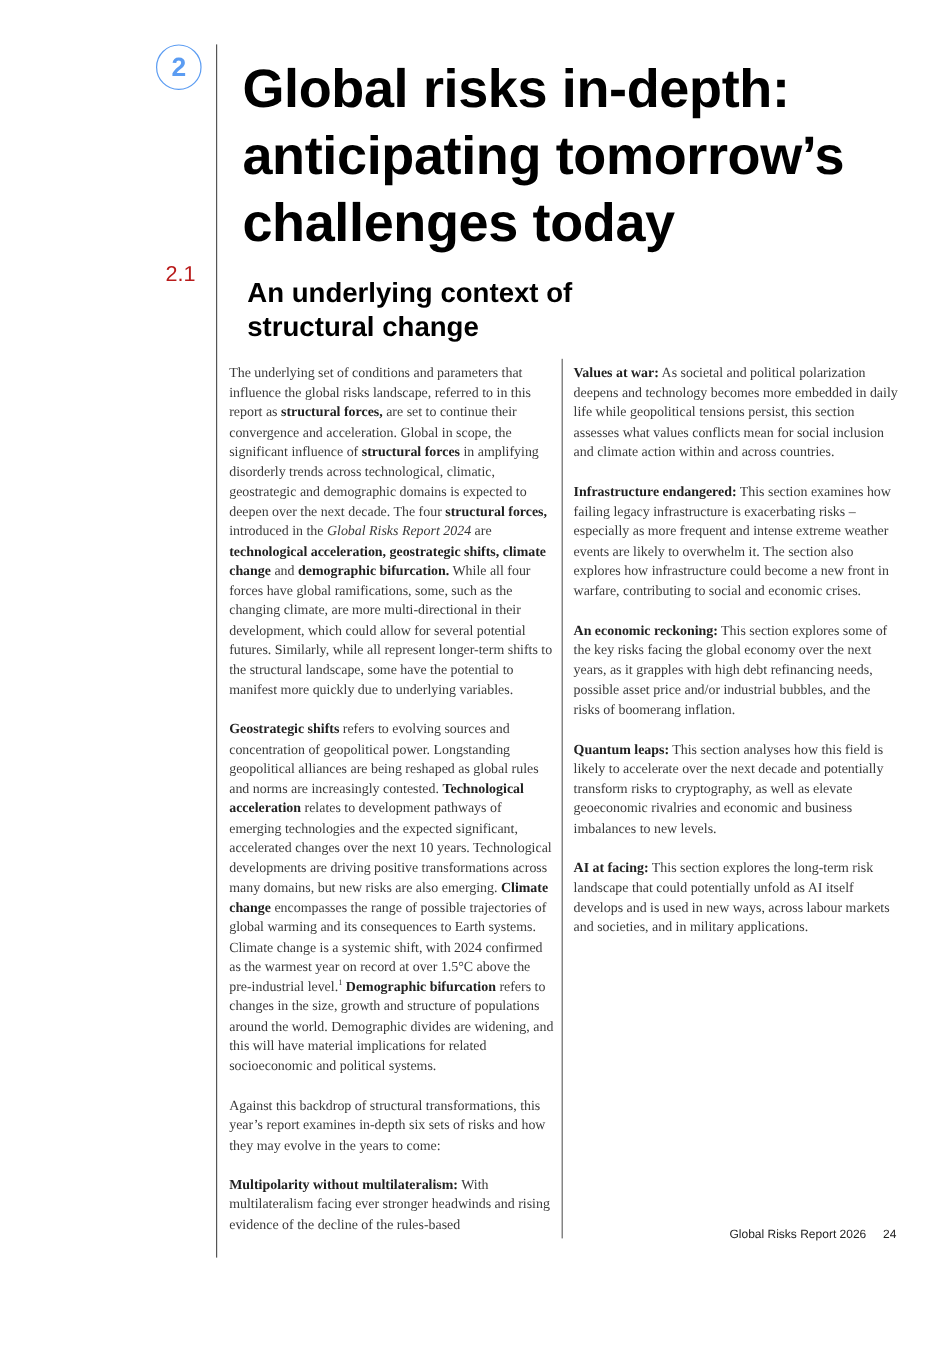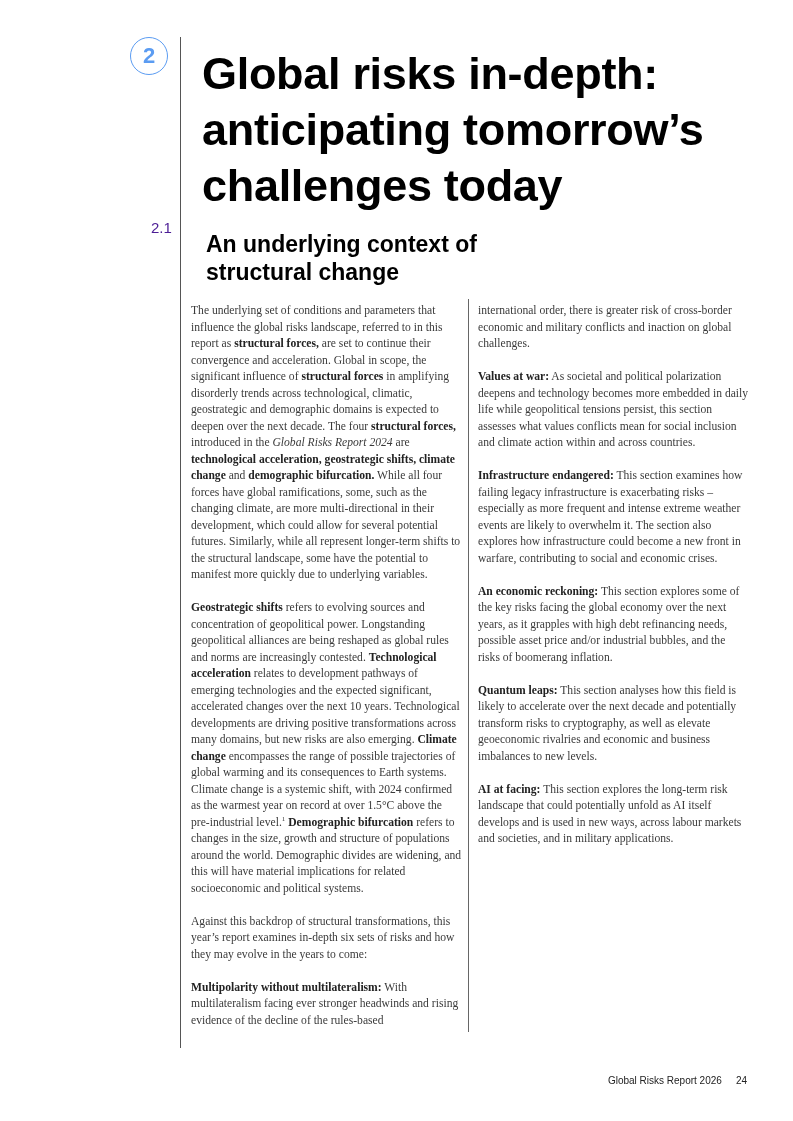--- a/index.html
+++ b/index.html
@@ -17,36 +17,36 @@
       position: absolute; left: 180px; top: 37px; width: 1px; height: 1011px; background: #555555;
     }
     .rule-mid {
       position: absolute; left: 468px; top: 299px; width: 1px; height: 733px; background: #666666;
     }
     .page-title {
       position: absolute; left: 190px; top: 34px; width: 520px; margin: 12px;
       font-size: 45px; line-height: 56px; font-weight: bold; color: #000000; letter-spacing: -0.3px;
     }
     .section-number {
-      position: absolute; left: 151px; top: 214px; font-size: 15px; line-height: 28px; color: #4c1d95;
+      position: absolute; left: 138px; top: 214px; font-size: 18px; line-height: 28px; color: #b91c1c;
     }
     .section-title {
       position: absolute; left: 190px; top: 214px; width: 300px; margin: 16px;
       font-size: 23px; line-height: 28px; font-weight: bold; color: #000000;
     }
     .col {
       position: absolute; font-size: 11.6px; line-height: 16.5px; color: #3a3a3a;
     }
     .col-left { left: 191px; top: 303px; width: 272px; }
     .col-right { left: 478px; top: 303px; width: 272px; }
     .col p { margin: 0 0 16.5px 0; font-family: Liberation Serif, serif; }
     .col b { color: #222222; }
     .col sup { font-size: 7px; line-height: 0; }
     .footer {
-      position: absolute; top: 1075px; right: 46px; font-size: 10px; color: #222222;
+      position: absolute; top: 1024px; right: 46px; font-size: 10px; color: #222222;
       display: flex; gap: 14px;
     }
   </style>
 </head>
 <body>
 
 <div class="chapter-badge">
   <span>2</span>
 </div>
 <div class="rule-left"></div>
@@ -61,21 +61,20 @@
   <p><span>The underlying set of conditions and parameters that influence the global risks landscape, referred to in this report as </span><b>structural forces,</b><span> are set to continue their convergence and acceleration. Global in scope, the significant influence of </span><b>structural forces</b><span> in amplifying disorderly trends across technological, climatic, geostrategic and demographic domains is expected to deepen over the next decade. The four </span><b>structural forces,</b><span> introduced in the </span><i>Global Risks Report 2024</i><span> are </span><b>technological acceleration, geostrategic shifts, climate change</b><span> and </span><b>demographic bifurcation.</b><span> While all four forces have global ramifications, some, such as the changing climate, are more multi-directional in their development, which could allow for several potential futures. Similarly, while all represent longer-term shifts to the structural landscape, some have the potential to manifest more quickly due to underlying variables.</span></p>
 
   <p><b>Geostrategic shifts</b><span> refers to evolving sources and concentration of geopolitical power. Longstanding geopolitical alliances are being reshaped as global rules and norms are increasingly contested. </span><b>Technological acceleration</b><span> relates to development pathways of emerging technologies and the expected significant, accelerated changes over the next 10 years. Technological developments are driving positive transformations across many domains, but new risks are also emerging. </span><b>Climate change</b><span> encompasses the range of possible trajectories of global warming and its consequences to Earth systems. Climate change is a systemic shift, with 2024 confirmed as the warmest year on record at over 1.5°C above the pre-industrial level.</span><sup>1</sup><span> </span><b>Demographic bifurcation</b><span> refers to changes in the size, growth and structure of populations around the world. Demographic divides are widening, and this will have material implications for related socioeconomic and political systems.</span></p>
 
   <p>Against this backdrop of structural transformations, this year’s report examines in-depth six sets of risks and how they may evolve in the years to come:</p>
 
   <p><b>Multipolarity without multilateralism:</b><span> With multilateralism facing ever stronger headwinds and rising evidence of the decline of the rules-based</span></p>
 </div>
 
 <div class="col col-right">
-  <p>international order, there is greater risk of cross-border economic and military conflicts and inaction on global challenges.</p>
   <p><b>Values at war:</b><span> As societal and political polarization deepens and technology becomes more embedded in daily life while geopolitical tensions persist, this section assesses what values conflicts mean for social inclusion and climate action within and across countries.</span></p>
   <p><b>Infrastructure endangered:</b><span> This section examines how failing legacy infrastructure is exacerbating risks – especially as more frequent and intense extreme weather events are likely to overwhelm it. The section also explores how infrastructure could become a new front in warfare, contributing to social and economic crises.</span></p>
   <p><b>An economic reckoning:</b><span> This section explores some of the key risks facing the global economy over the next years, as it grapples with high debt refinancing needs, possible asset price and/or industrial bubbles, and the risks of boomerang inflation.</span></p>
   <p><b>Quantum leaps:</b><span> This section analyses how this field is likely to accelerate over the next decade and potentially transform risks to cryptography, as well as elevate geoeconomic rivalries and economic and business imbalances to new levels.</span></p>
   <p><b>AI at facing:</b><span> This section explores the long-term risk landscape that could potentially unfold as AI itself develops and is used in new ways, across labour markets and societies, and in military applications.</span></p>
 </div>
 
 <div class="footer">
   <span>Global Risks Report 2026</span>
   <span>24</span>

